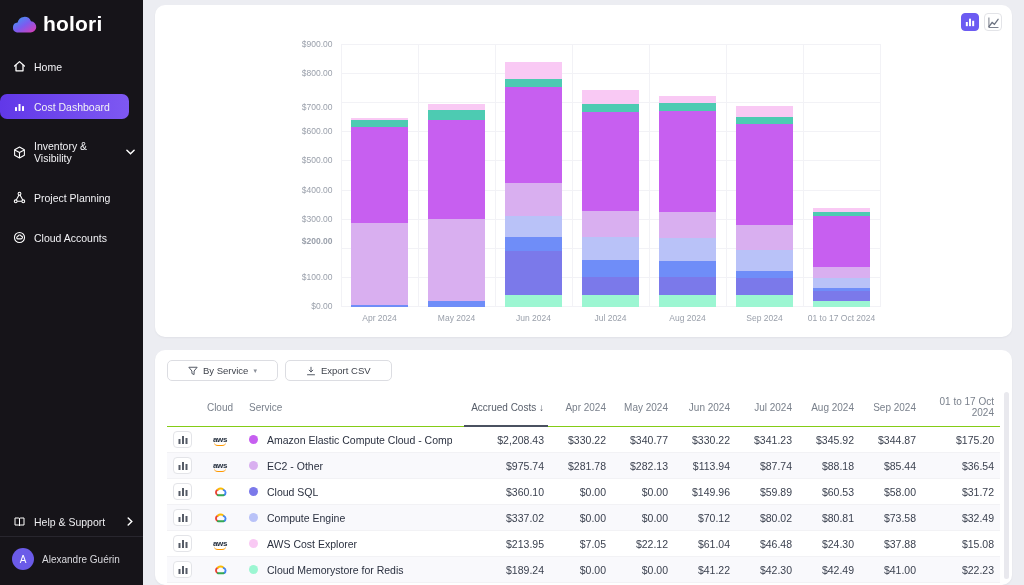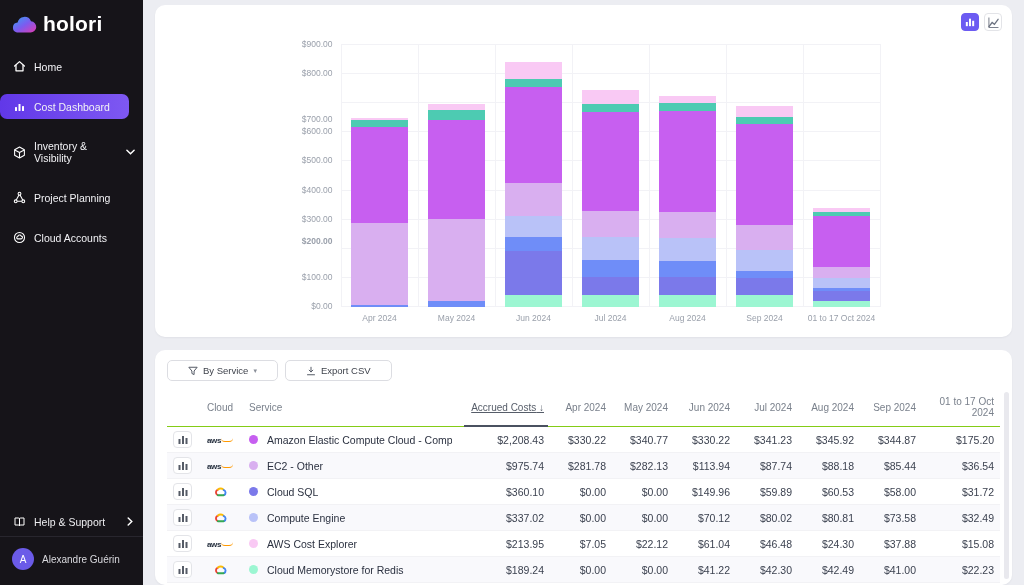--- a/index.html
+++ b/index.html
@@ -51,30 +51,30 @@
   .btn { display:inline-flex; align-items:center; gap:5px; border:1px solid #dcdde2; background:#fff;
     border-radius:5px; padding:4px 20px; font-size:9.5px; color:#3f434c; cursor:pointer; font-family:inherit; }
   .btn + .btn { margin-left:7px; }
   .toolbar-right { margin-left:auto; display:flex; }
   .btn.primary { background:#6a4ff0; border-color:#6a4ff0; color:#fff; }
   table { border-collapse:collapse; width:100%; table-layout:fixed; }
   th { font-size:10px; color:#7a818c; font-weight:normal; padding:4px 6px 8px 6px; border-bottom:1px solid #84cc16; }
   th.left { text-align:left; }
   th.center { text-align:center; }
   th.num, td.num { text-align:right; }
-  th.sorted { position:relative; color:#565d69;text-decoration:underline; }
+  th.sorted { position:relative; color:#565d69; }
   th.sorted::after { content:""; position:absolute; left:6px; right:2px; bottom:-1px; height:2px; background:#4a5160; }
   td { font-size:10.5px; color:#3c4250; padding:4px 6px; border-bottom:1px solid #f2f2f5; height:24px; }
   tr.alt td { background:#f9f9fc; }
   td.center { text-align:center; }
   .svc { display:flex; align-items:center; gap:9px; color:#2b3140; white-space:nowrap; overflow:hidden; }
   .dot { width:9px; height:9px; border-radius:50%; flex-shrink:0; }
   .mini-btn { width:19px; height:17px; border:1px solid #e3e4e8; border-radius:4px; background:#fff;
     display:inline-flex; align-items:center; justify-content:center; padding:0; cursor:pointer; }
-  .aws-logo { display:inline-flex; flex-direction:row; align-items:center; line-height:1; vertical-align:middle; }
+  .aws-logo { display:inline-flex; flex-direction:column; align-items:center; line-height:1; vertical-align:middle; }
   .aws-text { font-size:8px; font-weight:bold; color:#252f3e; letter-spacing:-.3px; }
   .aws-smile { width:12px; height:4px; border-bottom:1.6px solid #ff9900; border-radius:0 0 7px 7px; margin-top:-2px; }
   .gcp-logo { vertical-align:middle; }
   .tbl-scroll { position:absolute; right:3px; top:42px; bottom:6px; width:5px; border-radius:3px; background:#e9e9ee; }
 </style>
 </head>
 <body>
 
 <div class="app">
 
@@ -196,21 +196,21 @@
       </div>
       <div class="chart-wrap">
         <div class="y-axis">
             <div class="ytick" style="bottom: -4px;">$0.00</div>
             <div class="ytick" style="bottom: 25.1111px;">$100.00</div>
             <div class="ytick" style="bottom: 61px; font-weight: bold;">$200.00</div>
             <div class="ytick" style="bottom: 83.3333px;">$300.00</div>
             <div class="ytick" style="bottom: 112.444px;">$400.00</div>
             <div class="ytick" style="bottom: 141.556px;">$500.00</div>
             <div class="ytick" style="bottom: 170.667px;">$600.00</div>
-            <div class="ytick" style="bottom: 183px;">$700.00</div>
+            <div class="ytick" style="bottom: 195px;">$700.00</div>
             <div class="ytick" style="bottom: 228.889px;">$800.00</div>
             <div class="ytick" style="bottom: 258px;">$900.00</div>
           </div>
         <div class="plot">
           <div class="gridline" style="bottom: 0px;"></div>
             <div class="gridline" style="bottom: 29.1111px;"></div>
             <div class="gridline" style="bottom: 58.2222px;"></div>
             <div class="gridline" style="bottom: 87.3333px;"></div>
             <div class="gridline" style="bottom: 116.444px;"></div>
             <div class="gridline" style="bottom: 145.556px;"></div>

